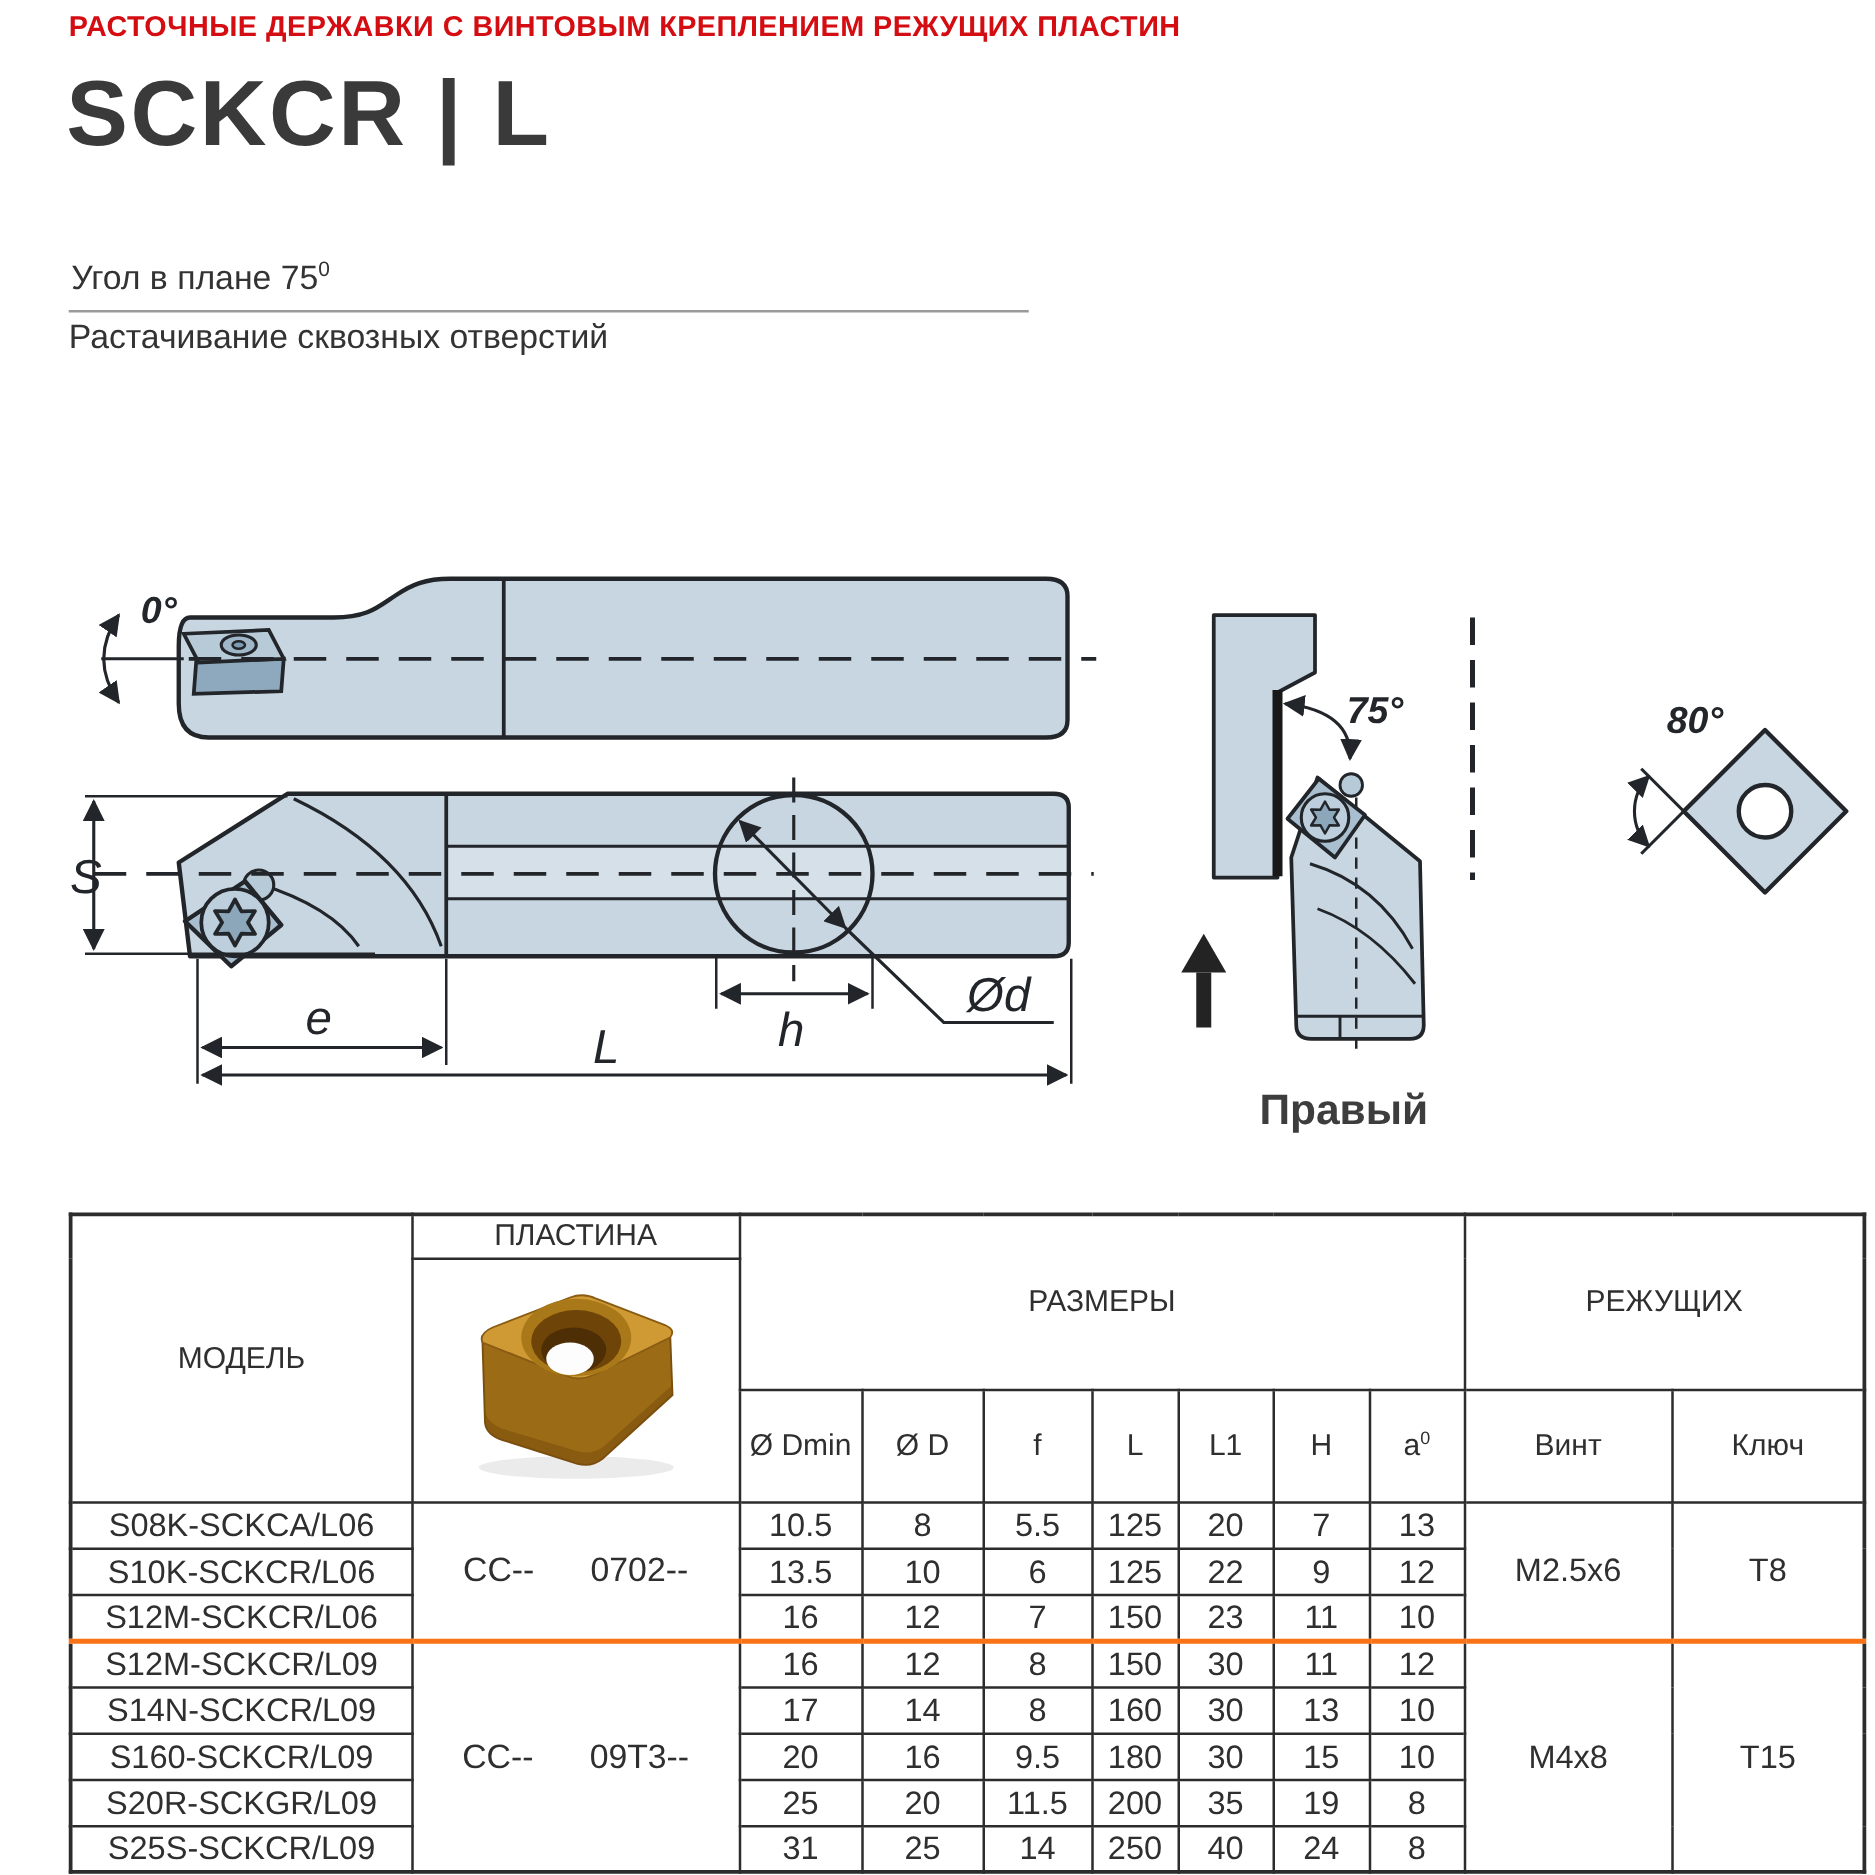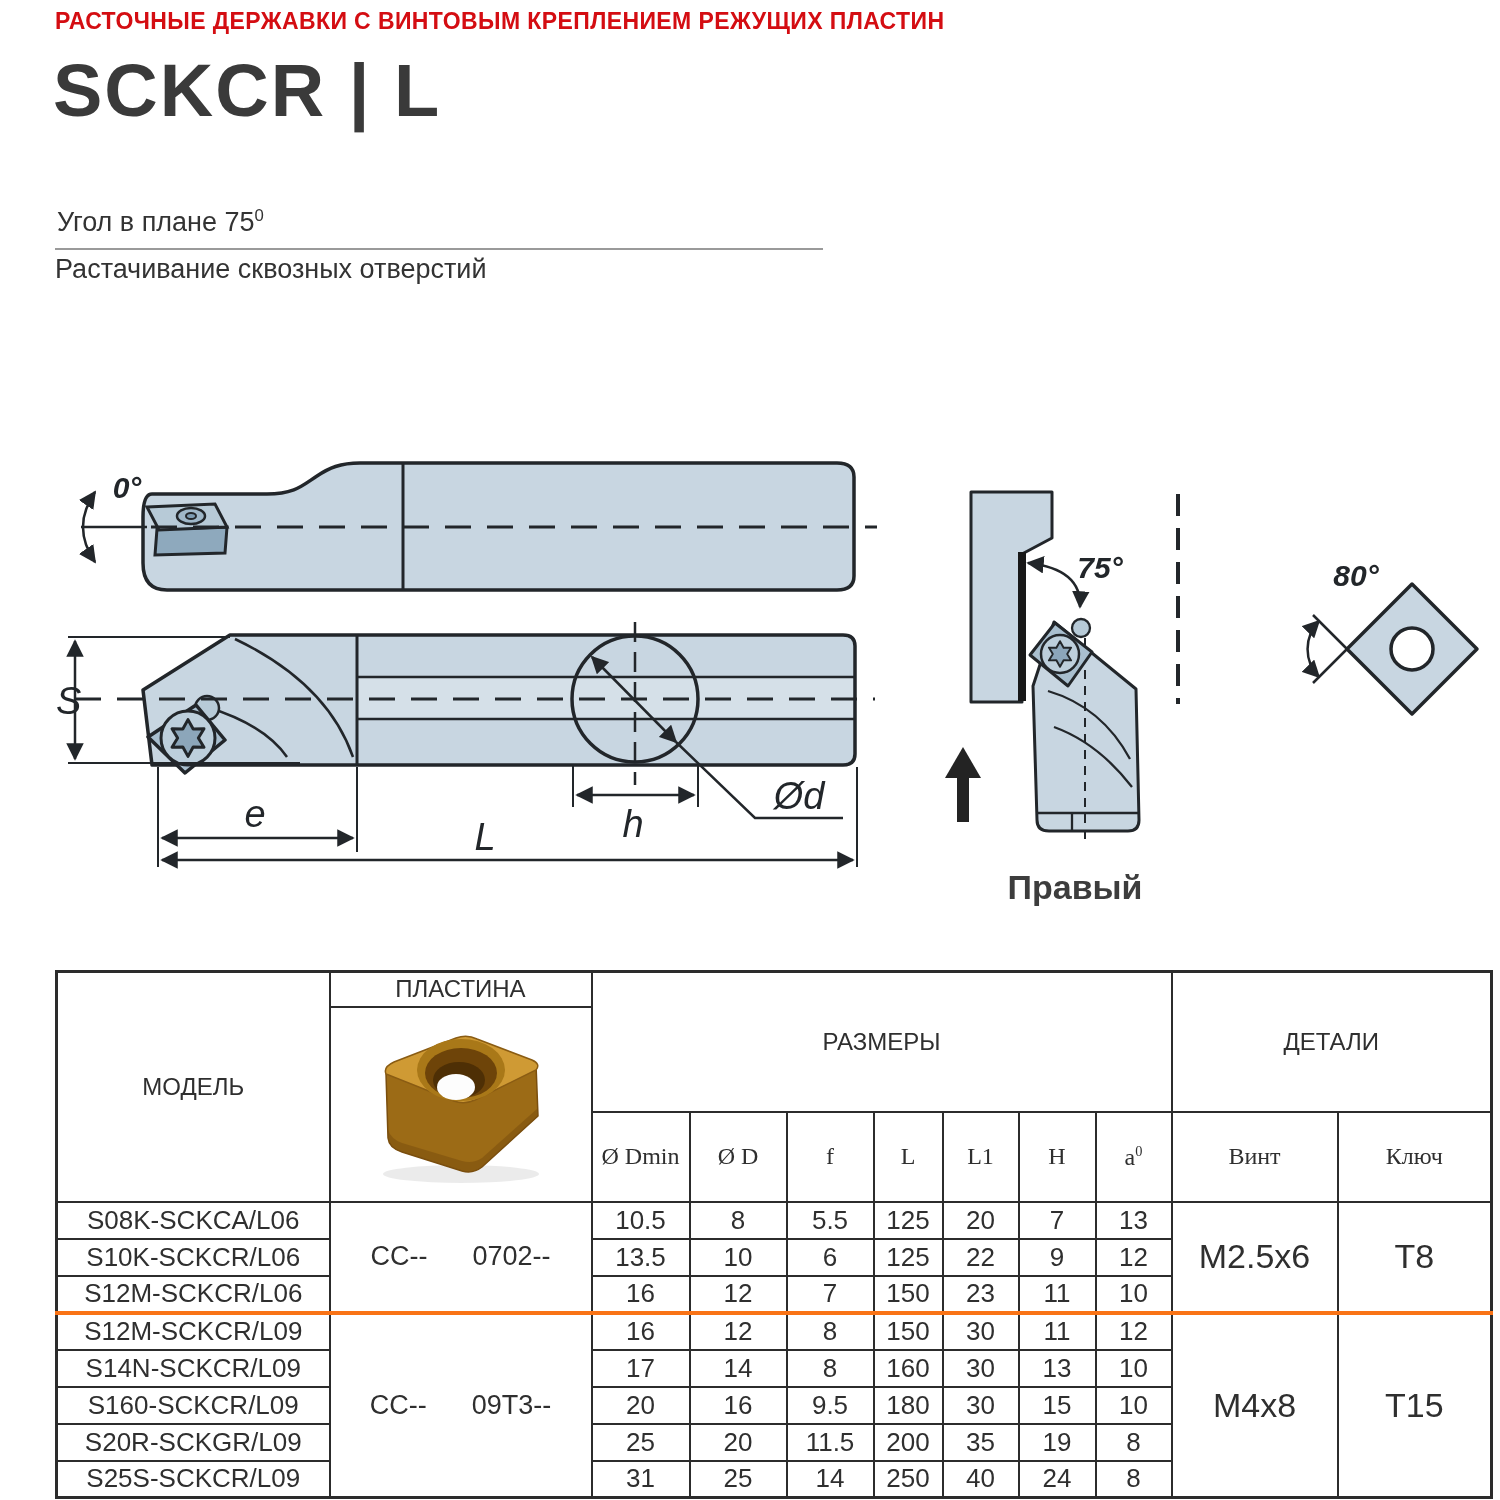--- a/index.html
+++ b/index.html
@@ -16,26 +16,26 @@
   .dimlbl{font-style:italic;font-size:38px;font-weight:500;fill:#22262a;}
   .anglbl{font-style:italic;font-size:30px;font-weight:600;fill:#22262a;}
   .handlbl{font-size:34px;font-weight:600;fill:#3d3d3d;}
   
   table.spec{position:absolute;left:55px;top:970px;width:1435px;border-collapse:collapse;table-layout:fixed;border:3px solid #2c2c2c;}
   table.spec td,table.spec th{border:2px solid #2c2c2c;text-align:center;vertical-align:middle;padding:0;color:#2f2f2f;font-weight:normal;}
   tr.hrow1{height:35px;} tr.hrow2{height:105px;} tr.hrow3{height:90px;}
   tr.brow{height:37px;padding-left:46px;}
   tr.g2 td{border-top:4px solid #f97316;}
   .hdr{font-size:24px;font-weight:bold;color:#2b2b2b;}
-  .sub{font-size:24px;font-family:Liberation Serif, serif;}
+  .sub{font-size:24px;}
   .sub sup{font-size:60%;}
   .num{font-size:26px;}
   .model{font-size:26px;}
   .code{font-size:27px;white-space:pre;}
-  .det{font-size:34px;}
+  .det{font-size:26px;}
 </style>
 </head>
 <body>
 
 <div class="page">
 
   <div class="abs eyebrow">РАСТОЧНЫЕ ДЕРЖАВКИ С ВИНТОВЫМ КРЕПЛЕНИЕМ РЕЖУЩИХ ПЛАСТИН</div>
   <div class="abs title">SCKCR | L</div>
   <div class="abs subtitle"><span>Угол в плане 75</span><sup>0</sup></div>
   <div class="abs rule"></div>
@@ -175,21 +175,21 @@
         <col style="width:77px">
       <col style="width:76px">
         <col style="width:166px">
         <col style="width:154px">
     </colgroup>
     <tbody>
         <tr class="hrow1">
       <th class="hdr" rowspan="3">МОДЕЛЬ</th>
       <th class="hdr">ПЛАСТИНА</th>
       <th class="hdr" colspan="7" rowspan="2">РАЗМЕРЫ</th>
-      <th class="hdr" colspan="2" rowspan="2">ДЕТАЛИ</th>
+      <th class="hdr" colspan="2" rowspan="2">РЕЖУЩИХ</th>
     </tr>
     <tr class="hrow2">
       <td rowspan="2">
         
         <svg width="210" height="180" viewBox="0 0 210 180">
           <ellipse cx="105" cy="162" rx="78" ry="9" fill="#000000" opacity="0.08"></ellipse>
           <path d="M 30,62 L 32,126 Q 33,136 46,140 L 106,159 Q 117,162 126,155 L 182,104 L 180,52 Z" fill="#9c6b16" stroke="#7a4e0e" stroke-width="1.5"></path>
           <path d="M 30,62 Q 27,55 38,50 L 100,26 Q 111,22 121,27 L 176,48 Q 185,52 180,58 L 119,88 Q 108,93 98,89 Z" fill="#cf9a34" stroke="#8a5c13" stroke-width="1.5"></path>
           <path d="M 32,126 Q 33,136 46,140 L 106,159 Q 117,162 126,155 L 182,104 L 182,96 L 126,146 Q 117,152 106,149 L 46,131 Q 35,127 32,118 Z" fill="#7a4e0e" opacity="0.55"></path>
           <ellipse cx="105" cy="58" rx="44" ry="31" fill="#a97818"></ellipse>

